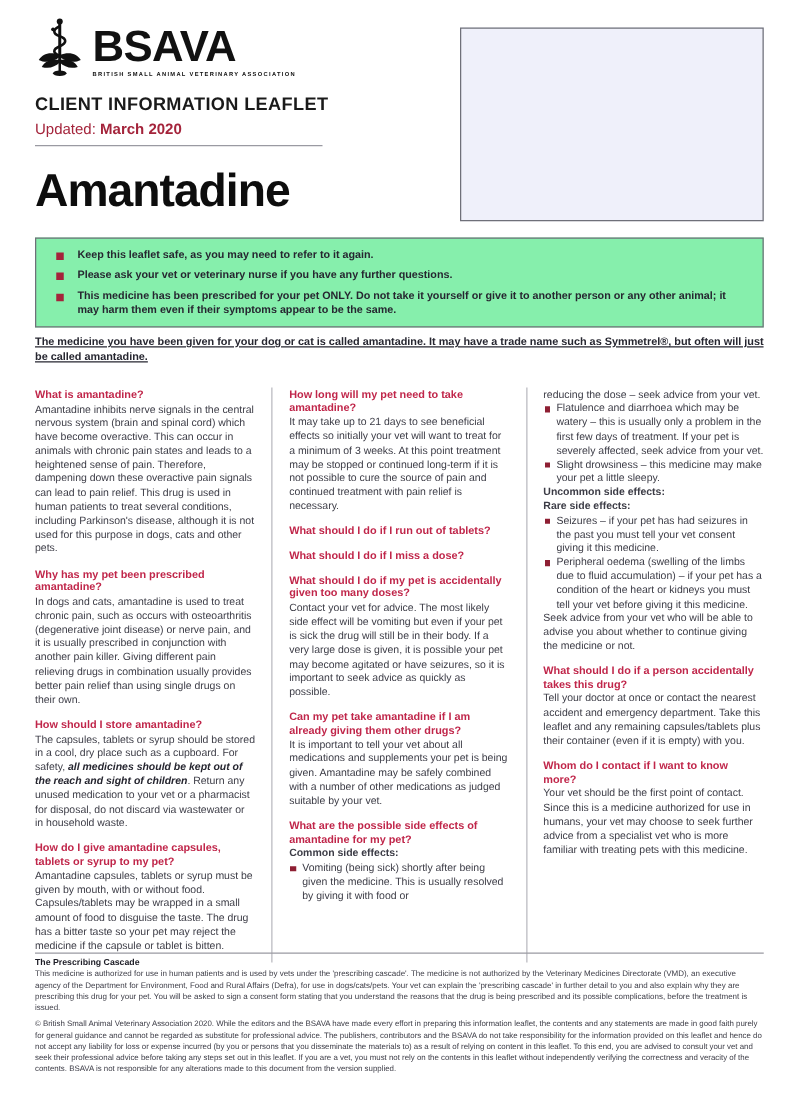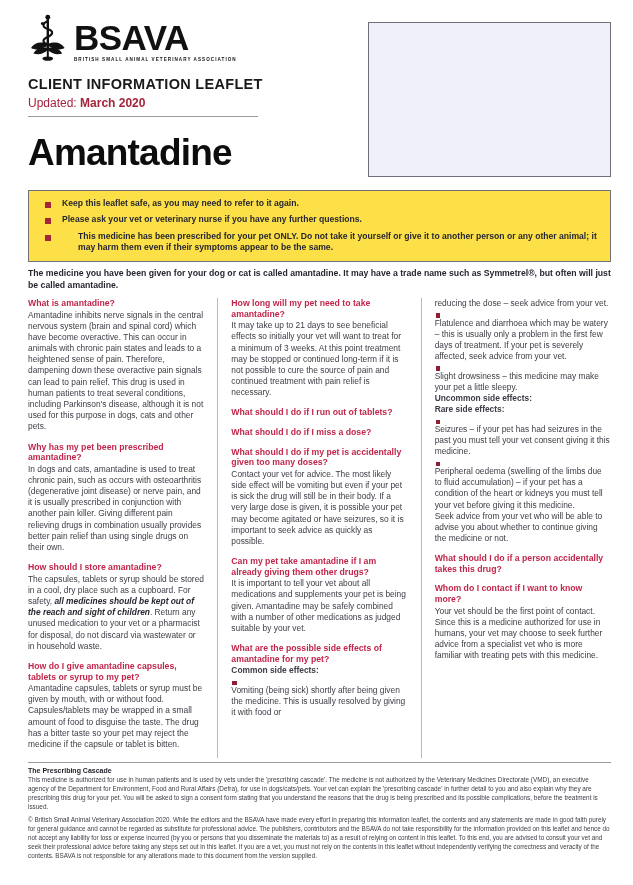--- a/index.html
+++ b/index.html
@@ -27,42 +27,42 @@
   .rule-head{position:absolute;left:28px;top:116px;width:230px;height:1px;background:#9a9aa2;}
 
   .drug-name{position:absolute;left:28px;top:134px;font-size:37px;font-weight:bold;
              letter-spacing:-0.8px;color:#0d0d0d;line-height:1;}
 
   .photo-box{position:absolute;left:368px;top:22px;width:243px;height:155px;
              background:#eff0fa;border:1px solid #6f7079;box-sizing:border-box;}
 
   
   .callout{position:absolute;left:28px;top:190px;width:583px;box-sizing:border-box;
-           border:1px solid #6f7079;background:#fde047;padding:7px 10px 7px 10px;}
+           border:1px solid #6f7079;background:#86efac;padding:7px 10px 7px 10px;}
   .callout ul{list-style:none;margin:0;padding:0;}
   .callout li{display:flex;align-items:flex-start;margin:0 0 5px 0;}
-  .callout li:last-child{margin-bottom:1px;gap:16px;}
+  .callout li:last-child{margin-bottom:1px;}
   .bullet-sq{flex:0 0 auto;width:6px;height:6px;background:#a4243b;margin:4px 11px 0 6px;}
   .callout .txt{font-size:8.6px;font-weight:bold;line-height:1.32;color:#262630;}
 
   
   .intro{position:absolute;left:28px;top:267px;width:583px;font-size:8.7px;font-weight:bold;
-         line-height:1.38;color:#262630;}
-
-  
-  .cols{position:absolute;left:28px;top:298px;width:583px;height:460px;display:flex;}
+         line-height:1.38;color:#262630;text-decoration:underline;}
+
+  
+  .cols{position:absolute;left:28px;top:310px;width:583px;height:460px;display:flex;}
   .col{width:185px;position:relative;}
   .col + .col{padding-left:13px;margin-left:13px;border-left:1px solid #b9b9c0;}
   .col h3{font-size:8.7px;font-weight:bold;color:#c0264a;margin:0 0 1px 0;line-height:1.22;}
   .col h3.spaced{margin-top:9px;}
   .col p{font-size:8.4px;line-height:1.33;margin:0 0 0 0;color:#3c3c46;}
   .col p b{font-weight:bold;font-style:italic;color:#262630;}
   .sub-b{font-size:8.4px;font-weight:bold;color:#1d1d26;margin:0;line-height:1.33;}
   .eff-list{list-style:none;margin:0 0 0 0;padding:0;}
-  .eff-list li{display:flex;align-items:flex-start;margin:0;flex-direction:column;}
+  .eff-list li{display:flex;align-items:flex-start;margin:0;}
   .eff-list li .bs{flex:0 0 auto;width:4.5px;height:4.5px;background:#8e1f33;margin:4px 5px 0 1px;}
   .eff-list li .et{font-size:8.4px;line-height:1.33;color:#3c3c46;}
   .cont-note{font-size:8.4px;line-height:1.33;color:#3c3c46;margin:0;}
 
   
   .footer{position:absolute;left:28px;top:762px;width:583px;}
   .foot-rule{width:583px;height:1px;background:#9a9aa2;margin-bottom:4px;}
   .foot-h{font-size:7px;font-weight:bold;color:#1d1d26;margin:0 0 1px 0;}
   .foot-p{font-size:6.4px;line-height:1.42;color:#3c3c46;margin:0;text-align:left;}
   .copy{position:absolute;left:28px;top:815px;width:583px;font-size:6.3px;line-height:1.44;
@@ -185,20 +185,21 @@
         </li>
         <li>
           <span class="bs"></span>
           <span class="et">Peripheral oedema (swelling of the limbs due to fluid accumulation) – if your pet has a condition of the heart or kidneys you must tell your vet before giving it this medicine.</span>
         </li>
       </ul>
 
       <p>Seek advice from your vet who will be able to advise you about whether to continue giving the medicine or not.</p>
 
       <h3 class="spaced">What should I do if a person accidentally takes this drug?</h3>
+      <p>Tell your doctor at once or contact the nearest accident and emergency department. Take this leaflet and any remaining capsules/tablets plus their container (even if it is empty) with you.</p>
 
       <h3 class="spaced">Whom do I contact if I want to know more?</h3>
       <p>Your vet should be the first point of contact. Since this is a medicine authorized for use in humans, your vet may choose to seek further advice from a specialist vet who is more familiar with treating pets with this medicine.</p>
     </div>
   </div>
 
   <div class="footer">
     <div class="foot-rule"></div>
     <p class="foot-h">The Prescribing Cascade</p>
     <p class="foot-p">This medicine is authorized for use in human patients and is used by vets under the 'prescribing cascade'. The medicine is not authorized by the Veterinary Medicines Directorate (VMD), an executive agency of the Department for Environment, Food and Rural Affairs (Defra), for use in dogs/cats/pets. Your vet can explain the 'prescribing cascade' in further detail to you and also explain why they are prescribing this drug for your pet. You will be asked to sign a consent form stating that you understand the reasons that the drug is being prescribed and its possible complications, before the treatment is issued.</p>

